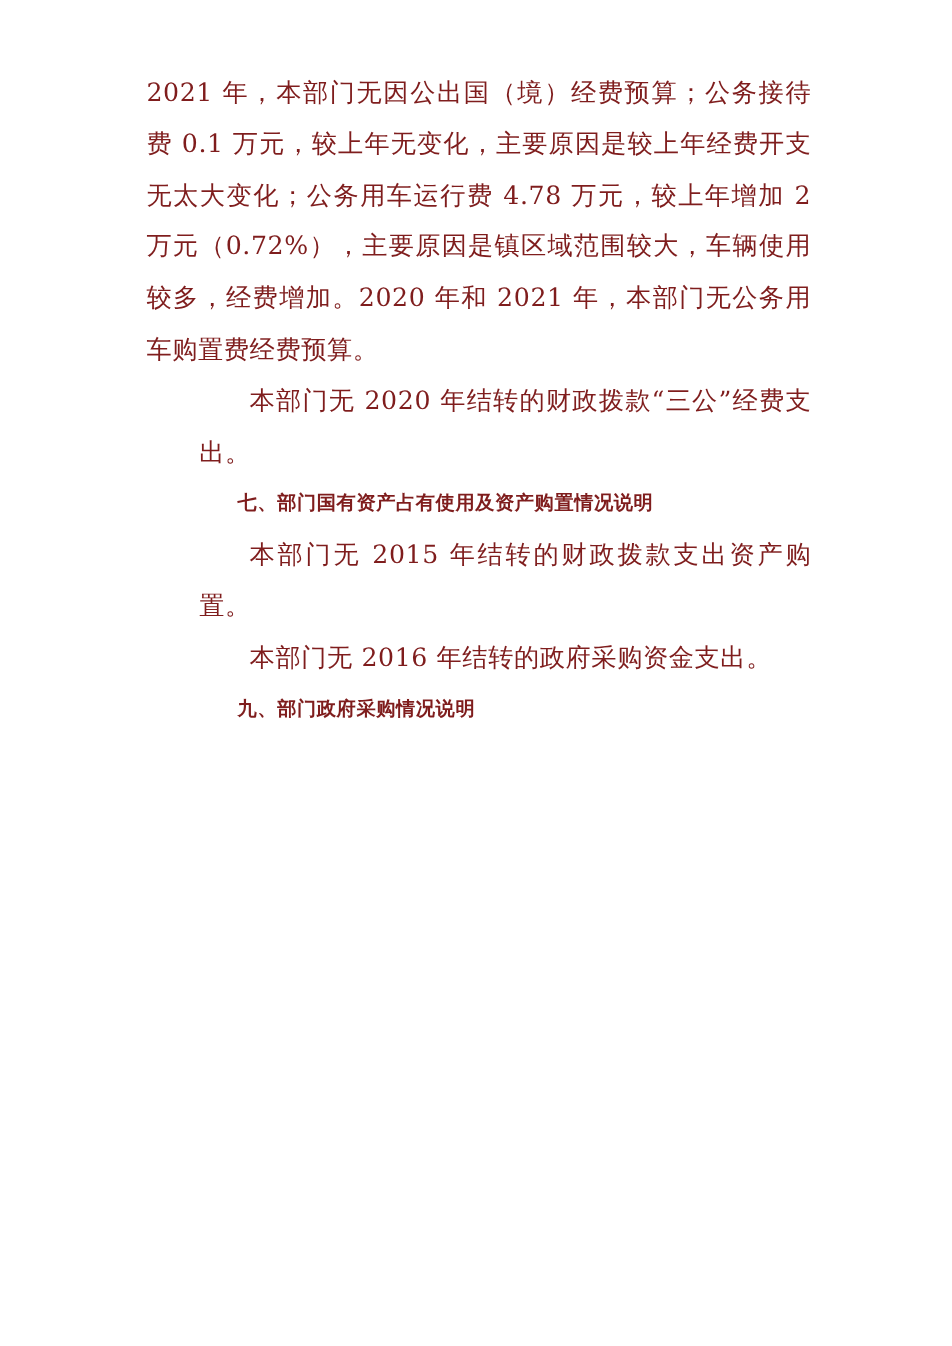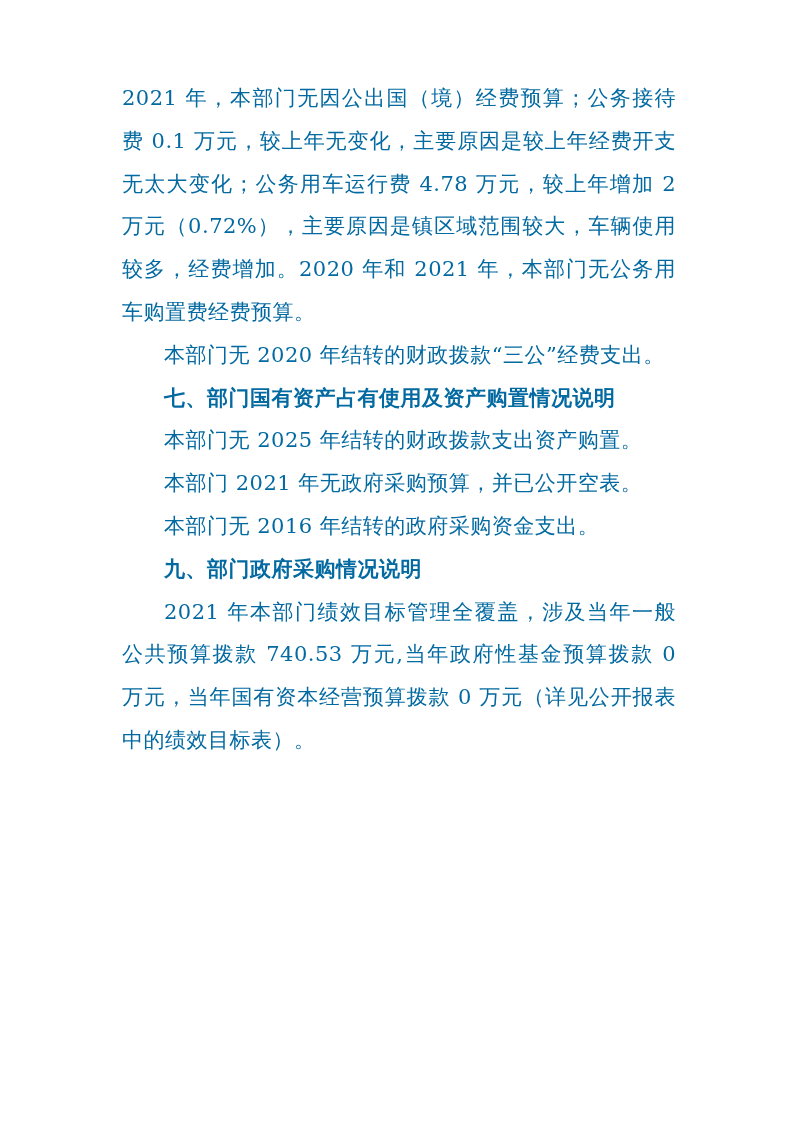--- a/index.html
+++ b/index.html
@@ -7,55 +7,54 @@
     padding: 0;
     background: #ffffff;
   }
   .page {
     position: relative;
     width: 793px;
     height: 1122px;
     margin: 0 auto;
     background: #ffffff;
     box-sizing: border-box;
-    padding: 77px 117px 0 122px;
+    padding: 56px 117px 0 122px;
     overflow: hidden;
-    color: #0369a1;
+    color: #7f1d1d;
   }
   .doc-body {
     width: 554px;
     font-family: "DejaVu Serif", "Liberation Serif", serif;
     font-size: 21px;
     line-height: 42.8px;
     letter-spacing: 0.5px;
   }
   .block {
     margin: 0;
     padding: 0;
     text-align: justify;
   }
   .block.indent {
     text-indent: 2em;
+    margin-left: 44px;
   }
   .block.heading {
     font-family: "DejaVu Sans", "Liberation Sans", sans-serif;
     font-weight: bold;
-    font-size: 21px;
+    font-size: 16px;
   }
   .block.fill {
     text-align-last: justify;
   }
 </style>
 </head>
 <body>
 
 <div class="page">
   <div class="doc-body">
       <p class="block paragraph">2021 年，本部门无因公出国（境）经费预算；公务接待费 0.1 万元，较上年无变化，主要原因是较上年经费开支无太大变化；公务用车运行费 4.78 万元，较上年增加 2 万元（0.72%），主要原因是镇区域范围较大，车辆使用较多，经费增加。2020 年和 2021 年，本部门无公务用车购置费经费预算。</p>
       <p class="block paragraph indent">本部门无 2020 年结转的财政拨款“三公”经费支出。</p>
       <h2 class="block heading indent">七、部门国有资产占有使用及资产购置情况说明</h2>
-      <p class="block paragraph indent">本部门无 2025 年结转的财政拨款支出资产购置。</p>
-      <p class="block paragraph indent">本部门 2021 年无政府采购预算，并已公开空表。</p>
+      <p class="block paragraph indent">本部门无 2015 年结转的财政拨款支出资产购置。</p>
       <p class="block paragraph indent">本部门无 2016 年结转的政府采购资金支出。</p>
       <h2 class="block heading indent">九、部门政府采购情况说明</h2>
-      <p class="block paragraph indent">2021 年本部门绩效目标管理全覆盖，涉及当年一般公共预算拨款 740.53 万元,当年政府性基金预算拨款 0 万元，当年国有资本经营预算拨款 0 万元（详见公开报表中的绩效目标表）。</p>
     </div>
 </div>
 
 </body></html>

